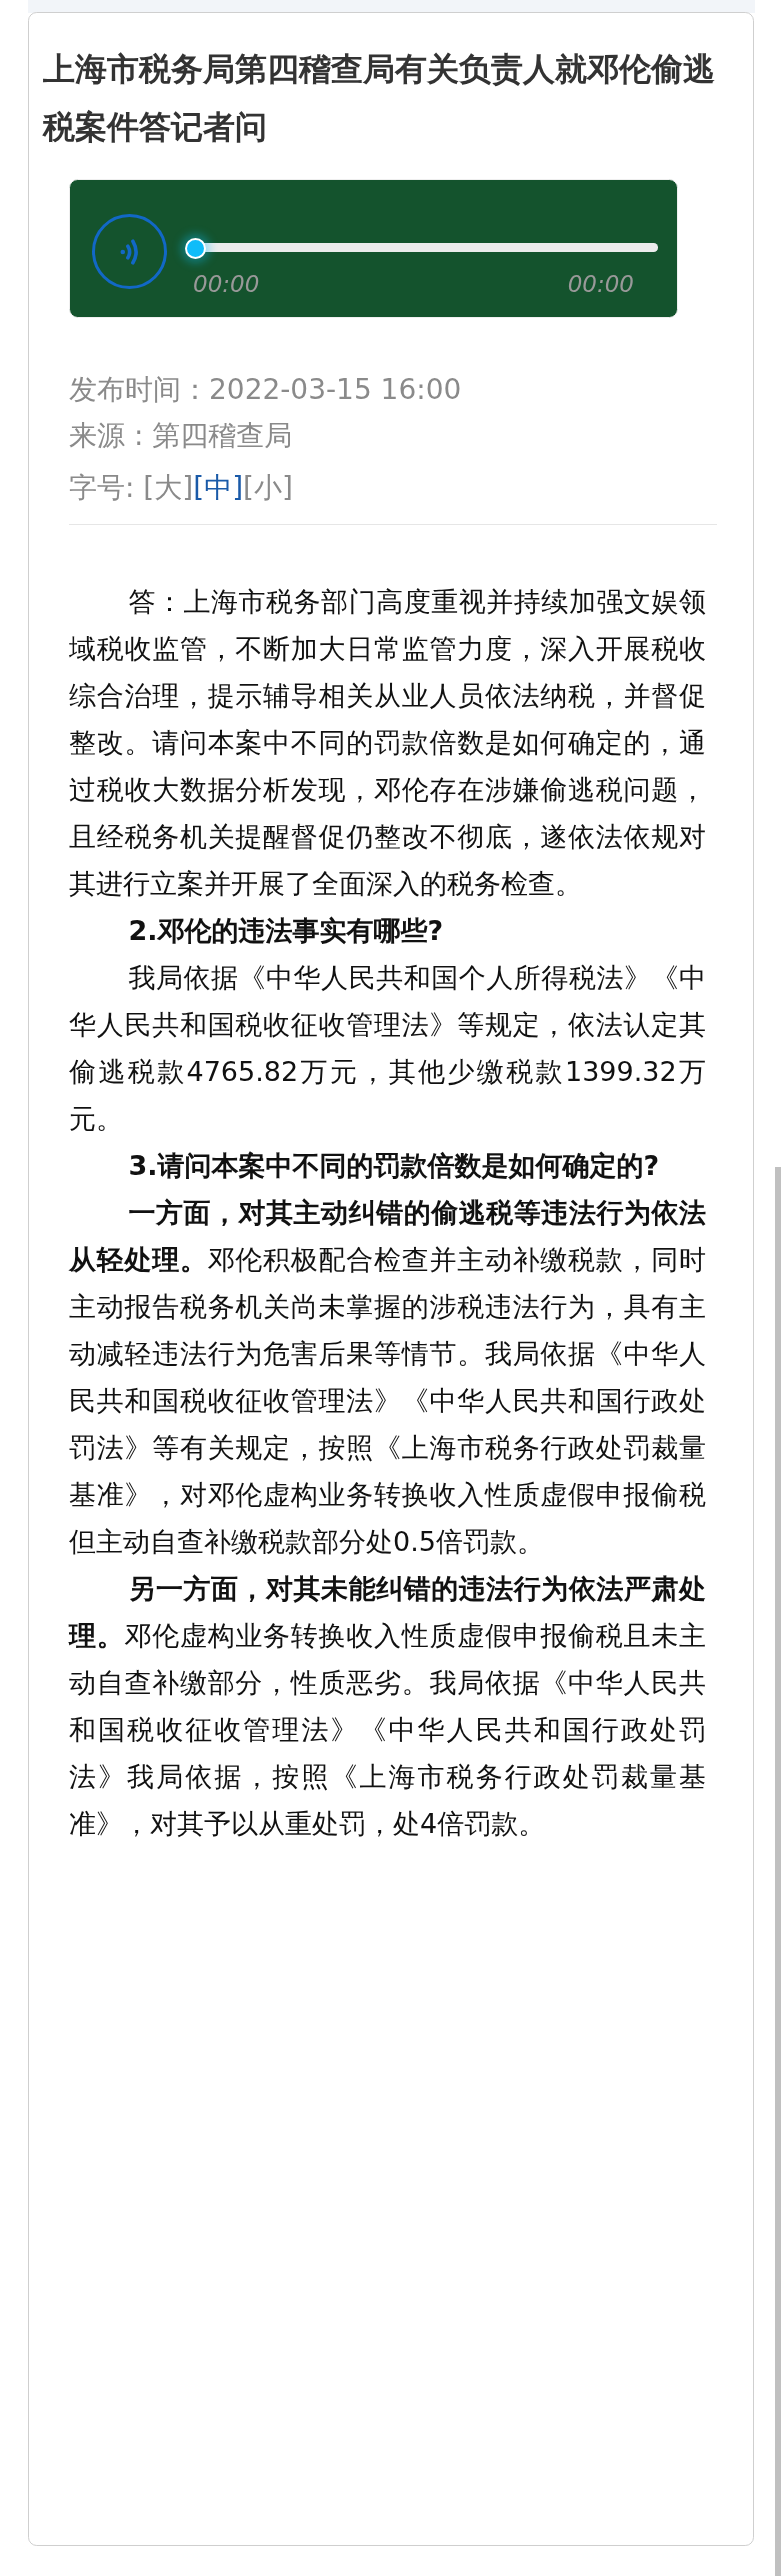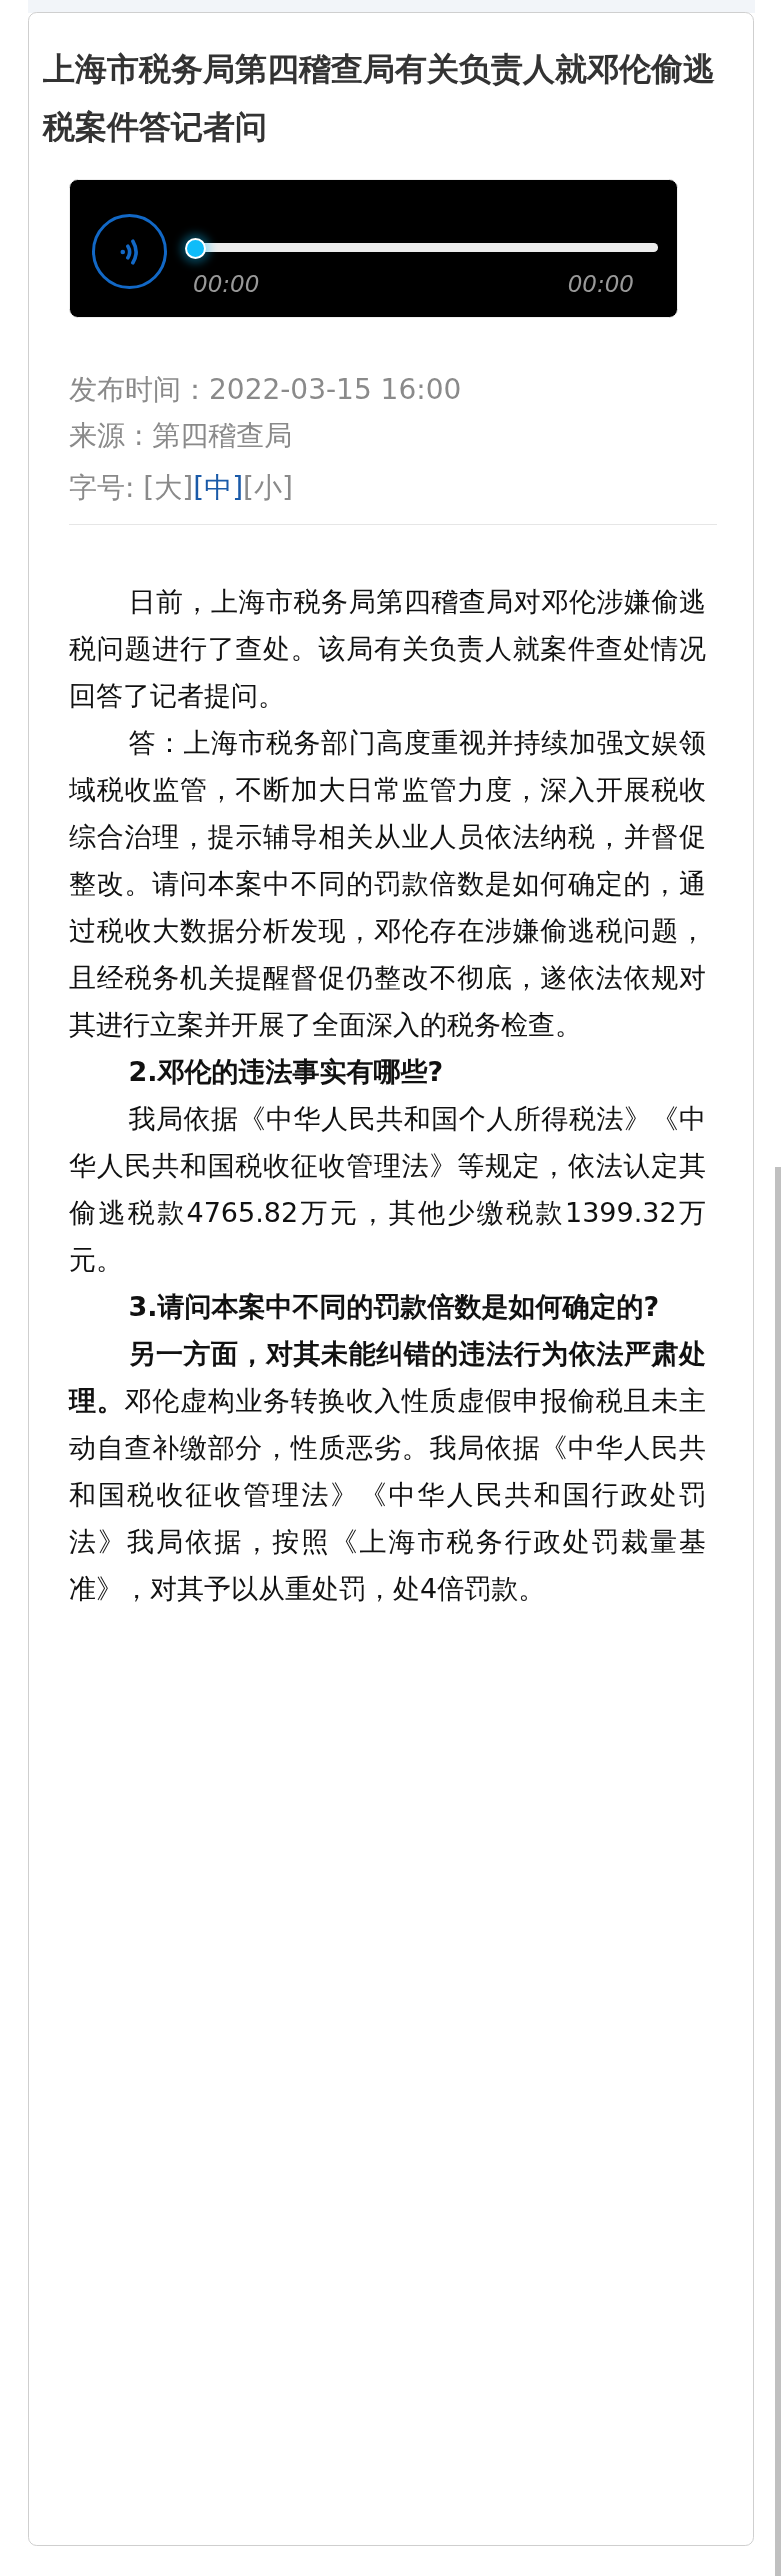--- a/index.html
+++ b/index.html
@@ -17,21 +17,21 @@
     border: 1.4px solid #cfcfcf; border-radius: 8.7px; background: #ffffff;
     box-sizing: border-box;
   }
   .title {
     position: absolute; left: 43px; top: 40px; width: 695px;
     color: #333333; font-size: 32px; font-weight: bold;
     line-height: 58px; letter-spacing: 0px;
   }
   .audio {
     position: absolute; left: 69px; top: 179px; width: 609px; height: 139px;
-    border: 1.4px solid #efefef; border-radius: 8.7px; box-sizing: border-box; background: #000000;
+    border: 1.4px solid #efefef; border-radius: 8.7px; box-sizing: border-box; background: #14532d;
   }
   .audio-btn {
     position: absolute; left: 22px; top: 34px; width: 75px; height: 75px;
     border: 3.6px solid #1268c6; border-radius: 50%; box-sizing: border-box;
     display: flex; align-items: center; justify-content: center; cursor: pointer;
   }
   .track {
     position: absolute; left: 123px; top: 63px; width: 465px; height: 8.7px;
     background: #ececec; border-radius: 4.3px;
   }
@@ -97,22 +97,22 @@
 <div class="meta meta-source">
   <span>来源 : </span><span>第四稽查局</span>
 </div>
 <div class="meta meta-size">
   <span>字号: </span><span class="fs-opt">[大]</span><span class="fs-opt active">[中]</span><span class="fs-opt">[小]</span>
 </div>
 
 <div class="divider"></div>
 
 <div class="content">
-  <p><b></b><span>日前，上海市税务局第四稽查局对邓伦涉嫌偷逃税问题进行了查处。该局有关负责人就案件查处情况回答了记者提问。</span></p>
   <p><b></b><span>答：上海市税务部门高度重视并持续加强文娱领域税收监管，不断加大日常监管力度，深入开展税收综合治理，提示辅导相关从业人员依法纳税，并督促整改。请问本案中不同的罚款倍数是如何确定的，通过税收大数据分析发现，邓伦存在涉嫌偷逃税问题，且经税务机关提醒督促仍整改不彻底，遂依法依规对其进行立案并开展了全面深入的税务检查。</span></p>
   <p><b>2.邓伦的违法事实有哪些?</b><span></span></p>
   <p><b></b><span>我局依据《中华人民共和国个人所得税法》《中华人民共和国税收征收管理法》等规定，依法认定其偷逃税款4765.82万元，其他少缴税款1399.32万元。</span></p>
   <p><b>3.请问本案中不同的罚款倍数是如何确定的?</b><span></span></p>
+  <p><b>一方面，对其主动纠错的偷逃税等违法行为依法从轻处理。</b><span>邓伦积极配合检查并主动补缴税款，同时主动报告税务机关尚未掌握的涉税违法行为，具有主动减轻违法行为危害后果等情节。我局依据《中华人民共和国税收征收管理法》《中华人民共和国行政处罚法》等有关规定，按照《上海市税务行政处罚裁量基准》，对邓伦虚构业务转换收入性质虚假申报偷税但主动自查补缴税款部分处0.5倍罚款。</span></p>
   <p><b>另一方面，对其未能纠错的违法行为依法严肃处理。</b><span>邓伦虚构业务转换收入性质虚假申报偷税且未主动自查补缴部分，性质恶劣。我局依据《中华人民共和国税收征收管理法》《中华人民共和国行政处罚法》我局依据，按照《上海市税务行政处罚裁量基准》，对其予以从重处罚，处4倍罚款。</span></p>
 </div>
 
 <div class="scrollbar"></div>
 
 
 </body></html>

